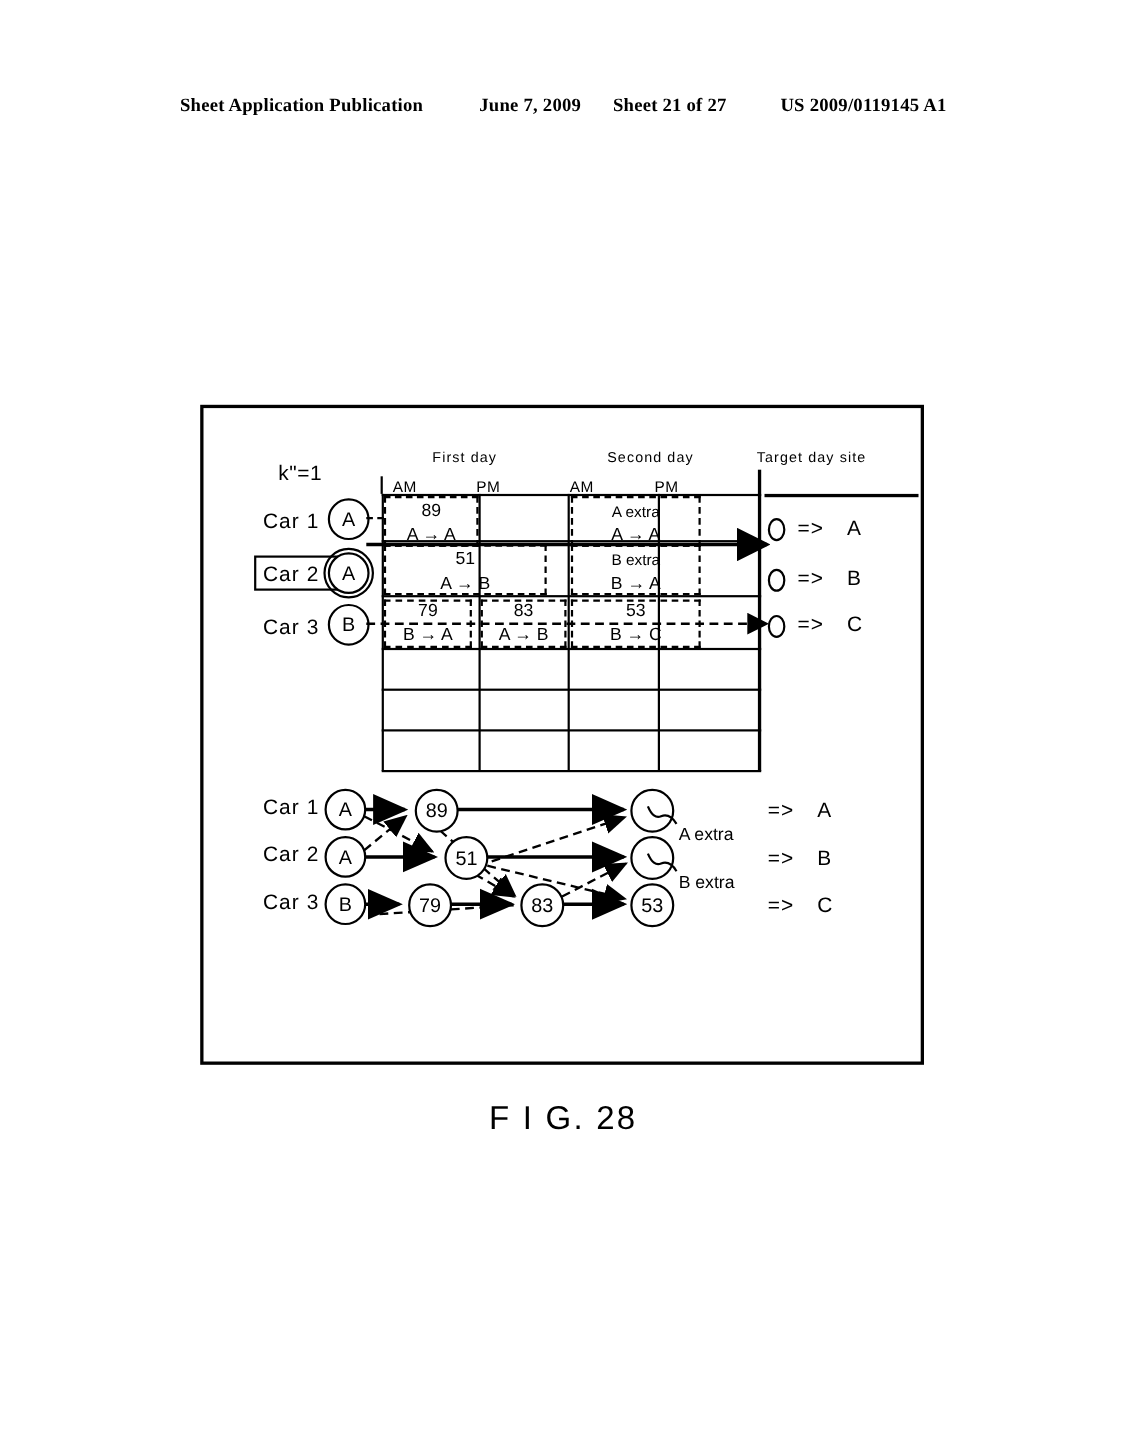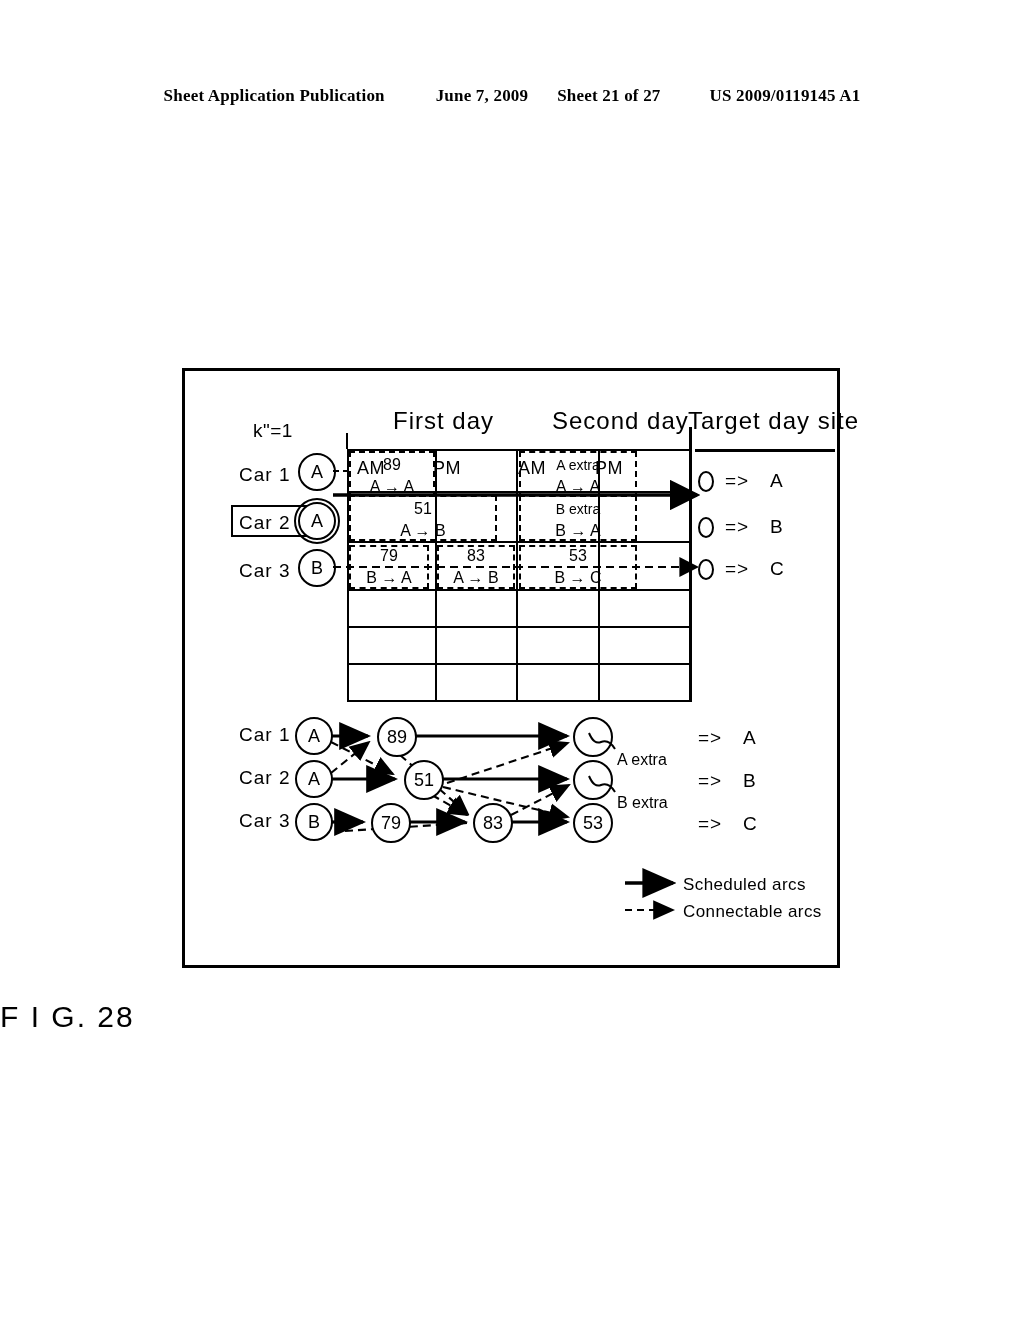--- a/index.html
+++ b/index.html
@@ -57,27 +57,26 @@
   
   #k-label {
     left: 68px;
     top: 50px;
     font-size: 19px;
     letter-spacing: 0.5px;
   }
 
   
   .day-header {
-    font-size: 24px;
+    font-size: 13px;
     letter-spacing: 1px;
   }
   .ampm-header {
-    font-size: 18px;
+    font-size: 14px;
     letter-spacing: 0.5px;
-    margin-top: 24px;
   }
 
   
   .car-label {
     font-size: 19px;
     letter-spacing: 1px;
   }
   #car2-box {
     position: absolute;
     left: 46px;
@@ -181,20 +180,21 @@
     white-space: nowrap;
     letter-spacing: 0.4px;
   }
 
   
   #fig-caption {
     position: absolute;
     left: 0;
     top: 1000px;
     width: 1024px;
+    text-align: center;
     font-size: 30px;
     letter-spacing: 2px;
     font-family: "Liberation Sans", sans-serif;
   }
 
   svg { overflow: visible; }
 </style>
 </head>
 <body>
 
@@ -405,32 +405,16 @@
     <div class="txt tds-txt" style="left:513px; top:17px;">=&gt;</div>
     <div class="txt tds-txt" style="left:558px; top:17px;">A</div>
 
     <div class="txt tds-txt" style="left:513px; top:60px;">=&gt;</div>
     <div class="txt tds-txt" style="left:558px; top:60px;">B</div>
 
     <div class="txt tds-txt" style="left:513px; top:103px;">=&gt;</div>
     <div class="txt tds-txt" style="left:558px; top:103px;">C</div>
   </div>
 
-  <div id="legend">
-    <svg width="210" height="60" style="position:absolute; left:0; top:0;">
-      <defs>
-        <marker id="lm-solid" markerWidth="10" markerHeight="10" refX="9" refY="5" orient="auto">
-          <path d="M0,0.6 L10,5 L0,9.4 z" fill="#000"></path>
-        </marker>
-        <marker id="lm-dash" markerWidth="10" markerHeight="10" refX="9" refY="5" orient="auto">
-          <path d="M0,0.6 L10,5 L0,9.4 z" fill="#000"></path>
-        </marker>
-      </defs>
-      <line x1="0" y1="12" x2="48" y2="12" stroke="#000" stroke-width="3.4" marker-end="url(#lm-solid)"></line>
-      <line x1="0" y1="39" x2="48" y2="39" stroke="#000" stroke-width="2.2" stroke-dasharray="7,5" marker-end="url(#lm-dash)"></line>
-    </svg>
-    <div class="legend-txt" style="left:58px; top:4px;">Scheduled  arcs</div>
-    <div class="legend-txt" style="left:58px; top:31px;">Connectable  arcs</div>
-  </div>
 
 </div>
 
 <div id="fig-caption">F I G. 28</div>
 
 </body></html>

